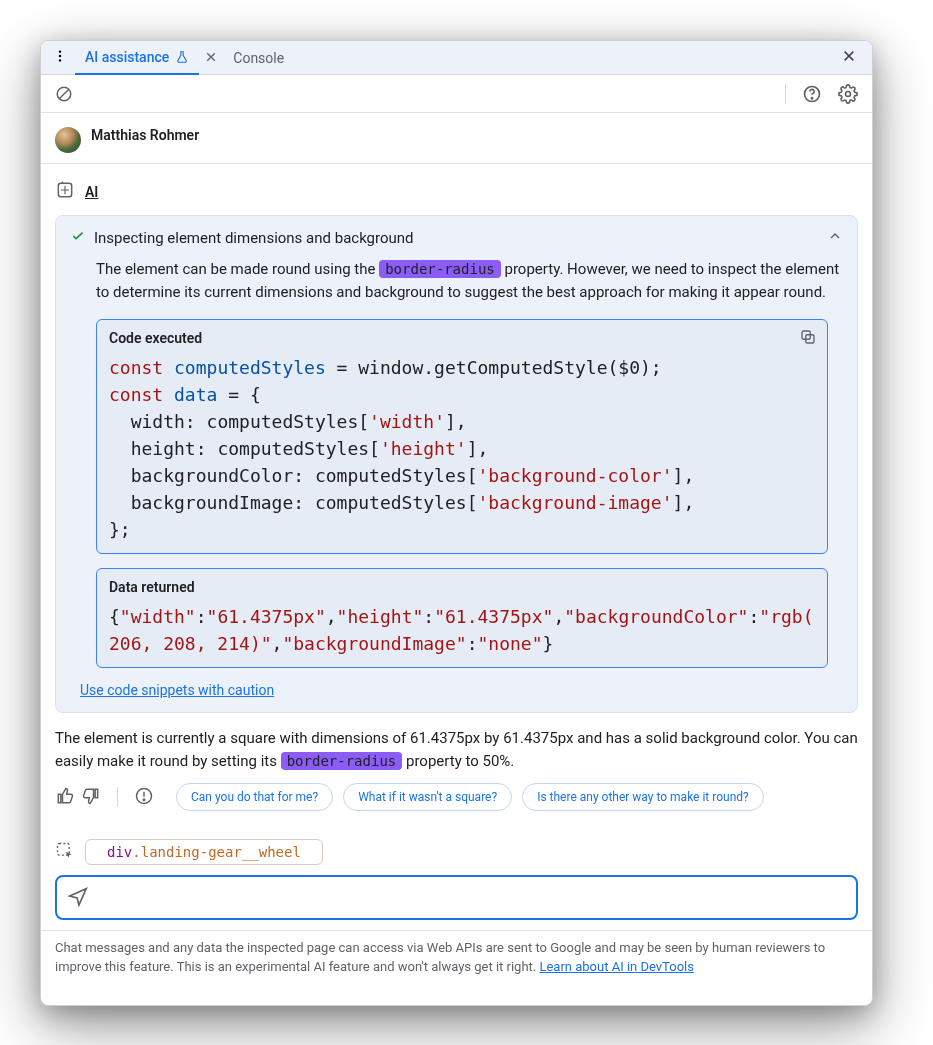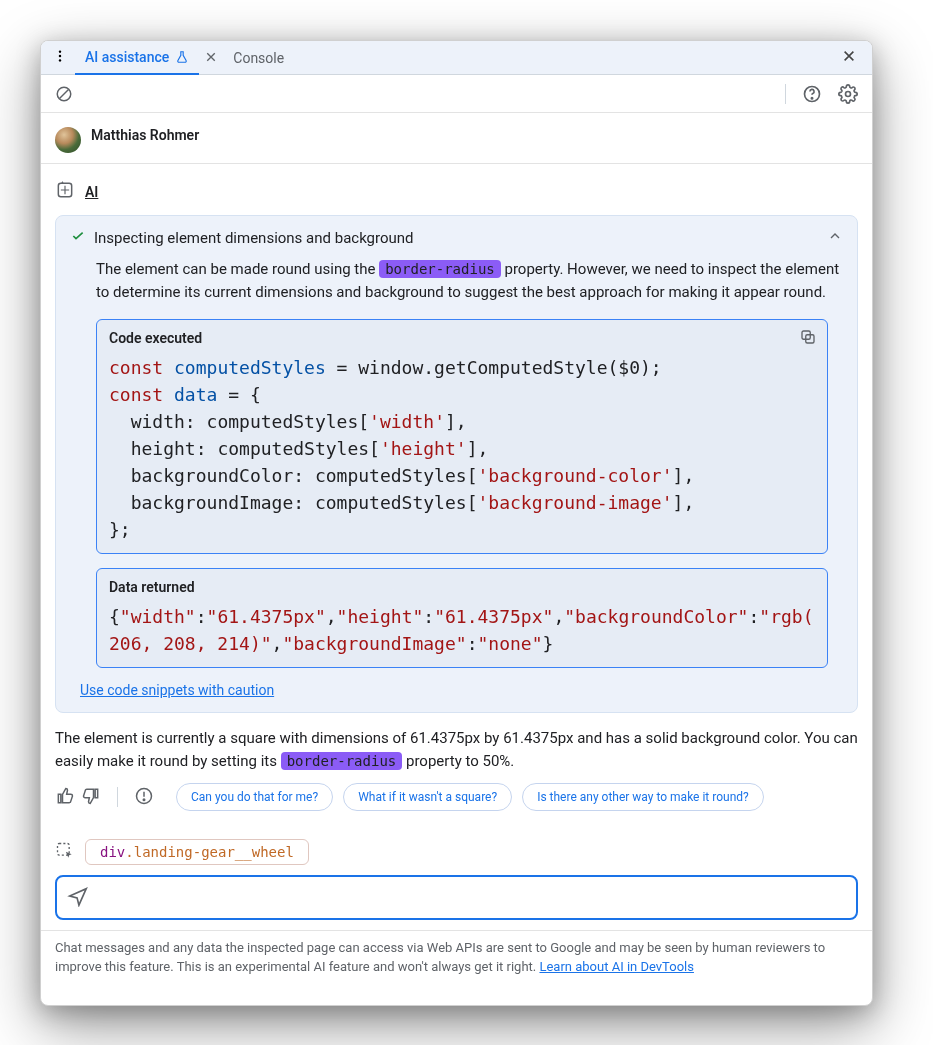--- a/index.html
+++ b/index.html
@@ -130,21 +130,21 @@
     cursor:pointer;
     background:#fff;
     flex:0 0 auto;
   }
   
   .elem-row { display:flex; align-items:center; gap:10px; margin-top:28px; }
   .select-icon { color:#5f6368; }
   .elem-chip {
     border:1px solid #e0c7c0;
     border-radius:6px;
-    padding:4px 14px;
+    padding:4px 21px;
     font-family: ui-monospace, Menlo, Consolas, monospace;
     font-size:14px;
   }
   .elem-chip .tag { color:#881280; }
   .elem-chip .cls { color:#c06926; }
   
   .ask {
     margin-top:10px;
     border:2px solid #1a73e8;
     border-radius:8px;

